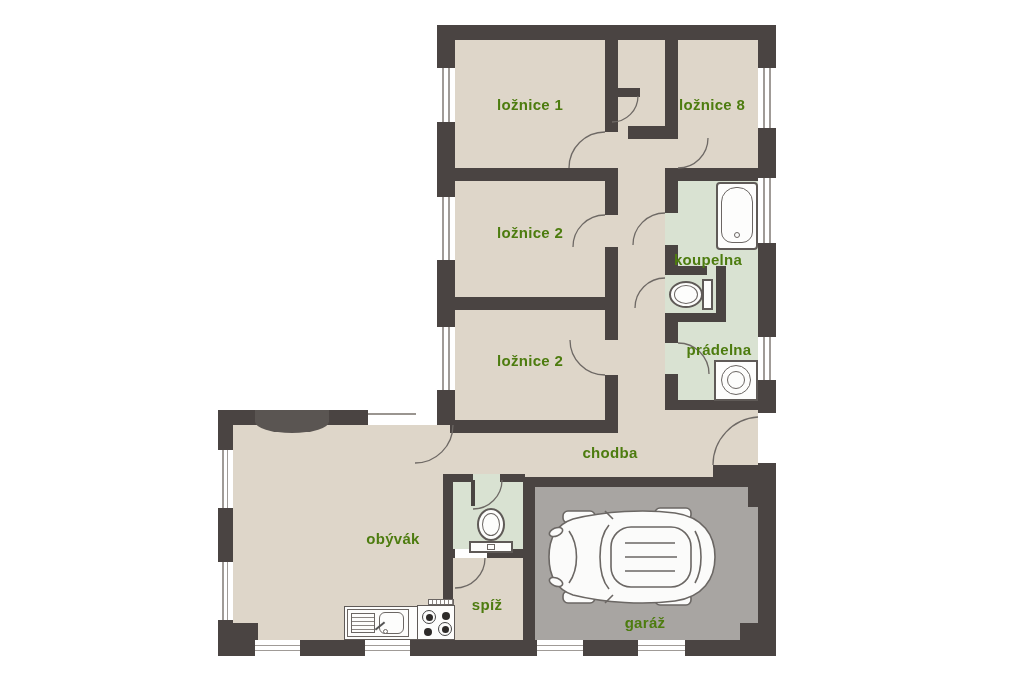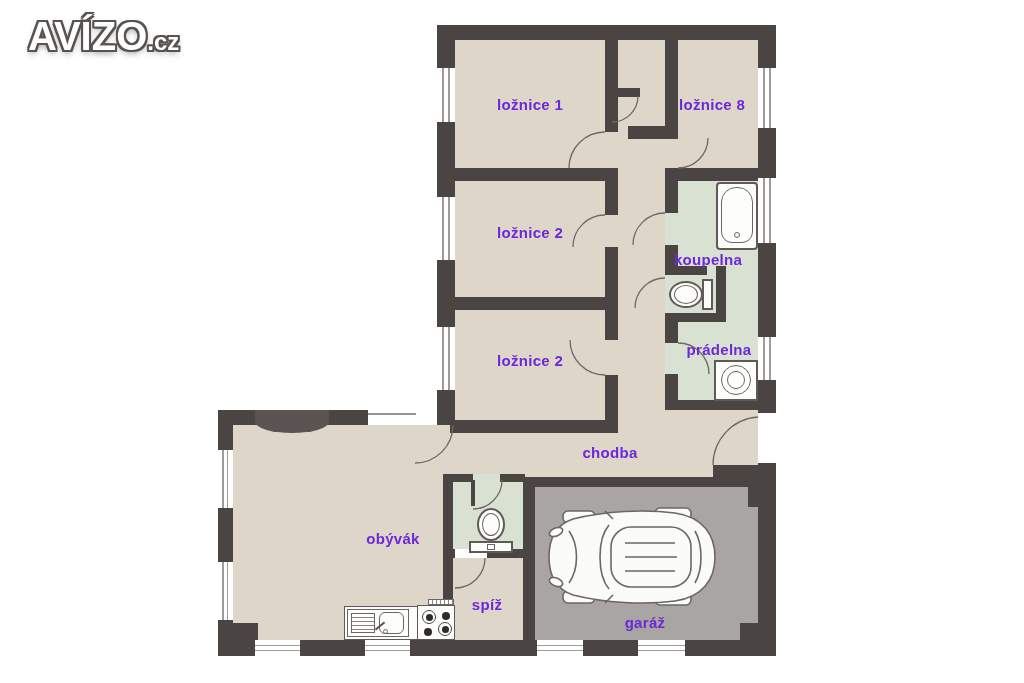--- a/index.html
+++ b/index.html
@@ -14,21 +14,21 @@
   .win-v{position:absolute;z-index:5;background:linear-gradient(to right,#fff 0 30%,#a09b97 30% 37%,#fff 37% 63%,#a09b97 63% 70%,#fff 70% 100%);}
   .win-h{position:absolute;z-index:5;background:linear-gradient(to bottom,#fff 0 30%,#a09b97 30% 37%,#fff 37% 63%,#a09b97 63% 70%,#fff 70% 100%);}
   .gap{position:absolute;z-index:5;background:#fff;}
   .thinline{position:absolute;z-index:5;background:#9a9590;}
   #arcs{position:absolute;left:0;top:0;z-index:6;}
   .fx{position:absolute;z-index:7;background:#fdfdfc;border:2px solid #5f5a57;box-sizing:border-box;}
   .fx2{position:absolute;z-index:8;border:1.5px solid #6b6663;box-sizing:border-box;background:#fdfdfc;}
   .burner-big{position:absolute;z-index:9;border:1.5px solid #444;border-radius:50%;box-sizing:border-box;}
   .burner-big::after{content:"";position:absolute;left:50%;top:50%;width:7px;height:7px;margin:-3.5px 0 0 -3.5px;background:#2e2b29;border-radius:50%;}
   .burner-small{position:absolute;z-index:9;background:#2e2b29;border-radius:50%;}
-  .label{position:absolute;z-index:10;font-size:15px;font-weight:bold;color:#6d28d9;letter-spacing:.3px;transform:translate(-50%,-50%);white-space:nowrap;}
+  .label{position:absolute;z-index:10;font-size:15px;font-weight:bold;color:#4d7c0f;letter-spacing:.3px;transform:translate(-50%,-50%);white-space:nowrap;}
   #watermark{position:absolute;left:192px;top:258px;z-index:4;font-size:252px;line-height:1;font-weight:bold;
              color:rgba(255,255,255,0.40);letter-spacing:-10px;pointer-events:none;}
   #logo{position:absolute;left:28px;top:14px;z-index:12;font-weight:900;color:#fff;
         text-shadow:-2px -2px 0 #575350,2px -2px 0 #575350,-2px 2px 0 #575350,2px 2px 0 #575350,
                     0 -2px 0 #575350,0 2px 0 #575350,-2px 0 0 #575350,2px 0 0 #575350,0 3px 6px rgba(60,55,52,.55);}
   #logo .brand{font-size:40px;letter-spacing:0;}
   #logo .tld{font-size:24px;}
 </style>
 </head>
 <body>
@@ -168,17 +168,14 @@
   <div class="label" style="left:712px;top:104px;">ložnice 8</div>
   <div class="label" style="left:530px;top:232px;">ložnice 2</div>
   <div class="label" style="left:708px;top:259px;">koupelna</div>
   <div class="label" style="left:530px;top:360px;">ložnice 2</div>
   <div class="label" style="left:719px;top:349px;">prádelna</div>
   <div class="label" style="left:610px;top:452px;text-align:right;">chodba</div>
   <div class="label" style="left:345px;top:538px;margin-left:48px;">obývák</div>
   <div class="label" style="left:487px;top:604px;">spíž</div>
   <div class="label" style="left:645px;top:622px;">garáž</div>
 
-  <div id="logo">
-    <span class="brand">AVÍZO</span><span class="tld">.cz</span>
-  </div>
 
 </div>
 
 </body></html>

